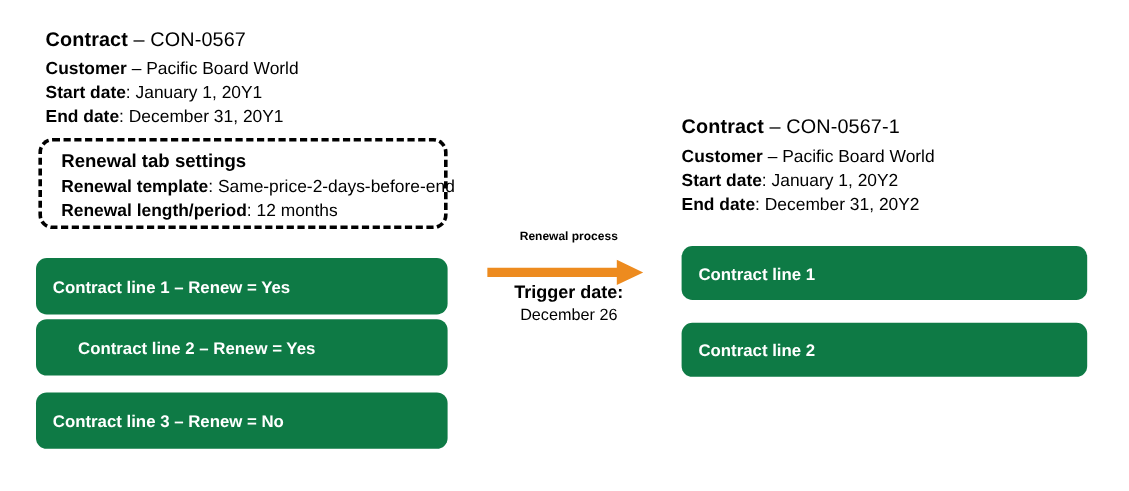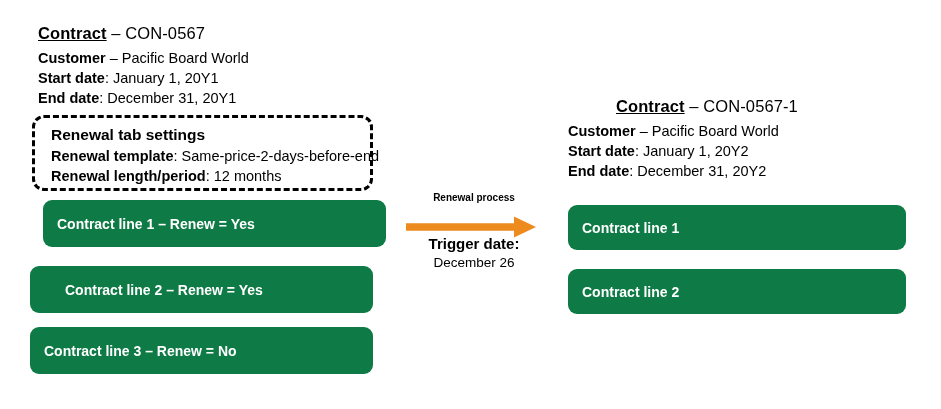--- a/index.html
+++ b/index.html
@@ -36,34 +36,34 @@
   
   .box-header {
     position: absolute;
     white-space: nowrap;
   }
   .title-line {
     font-size: 16.5px;
     line-height: 22px;
     letter-spacing: 0.1px;
   }
-  .title-line .lbl { font-weight: bold; text-decoration: underline; }
+  .title-line .lbl { font-weight: bold; }
   .title-line .val { font-weight: normal; }
 
   .detail-line {
     font-size: 14.5px;
     line-height: 20px;
     white-space: nowrap;
   }
   .detail-line .lbl { font-weight: bold; text-align: center; }
   .detail-line .val { font-weight: normal; }
 
   #source-title  { left: 38px; top: 22px; }
   #source-details{ left: 38px; top: 48px; }
-  #target-title  { left: 568px; top: 95px; margin-left: 48px; }
+  #target-title  { left: 568px; top: 95px; }
   #target-details{ left: 568px; top: 121px; }
 
   
   #renewal-settings-box {
     position: absolute;
     box-sizing: border-box;
     left: 32px;
     top: 115px;
     width: 341px;
     height: 76px;
@@ -101,21 +101,21 @@
   }
   .contract-line .line-label {
     padding-left: 14px;
     line-height: 1;
   }
   .source-line {
     left: 30px;
     width: 343px;
     height: 47px;
   }
-  #source-line-1 { top: 200px; margin-left: 13px; }
+  #source-line-1 { top: 215px; }
   #source-line-2 { top: 266px; padding-left: 21px; }
   #source-line-3 { top: 327px; }
 
   .target-line {
     left: 568px;
     width: 338px;
     height: 45px;
   }
   #target-line-1 { top: 205px; }
   #target-line-2 { top: 269px; }

